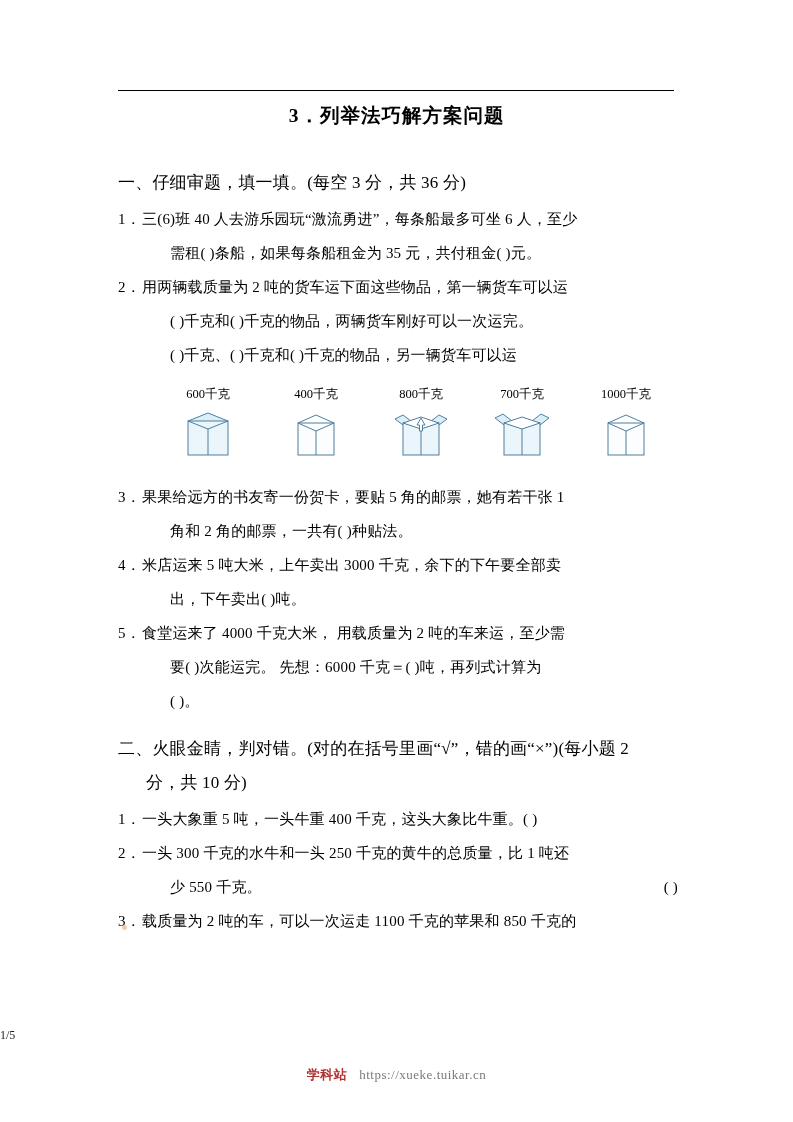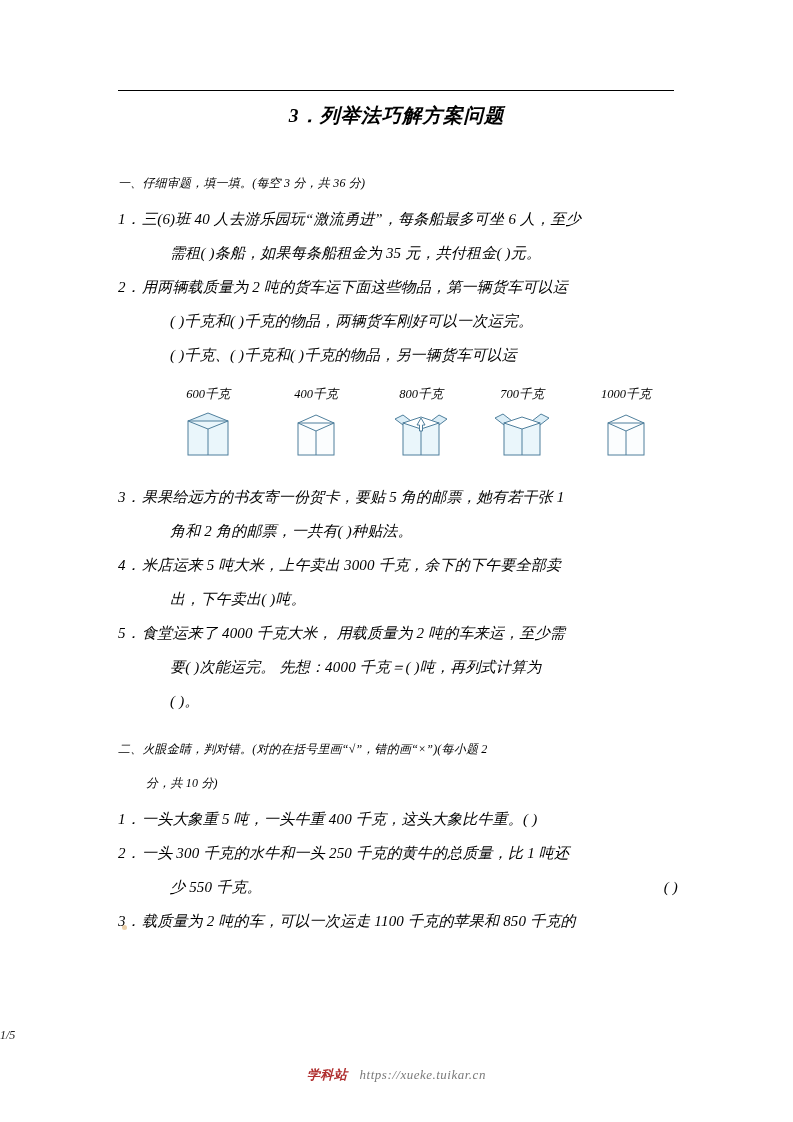--- a/index.html
+++ b/index.html
@@ -13,21 +13,20 @@
     position: relative;
     font-family: "Liberation Serif", "DejaVu Serif", serif;
     color: #000;
     overflow: hidden;
   }
   .page {
     position: absolute;
     left: 0; top: 0;
     width: 793px;
     height: 1122px;
-    font-style: italic;
   }
   .top-rule {
     position: absolute;
     left: 118px;
     top: 90px;
     width: 556px;
     height: 1px;
     background: #000;
   }
   .title {
@@ -41,21 +40,21 @@
     letter-spacing: 1px;
     font-family: "Liberation Serif", "DejaVu Serif", serif;
   }
   .content {
     position: absolute;
     left: 118px;
     top: 160px;
     width: 560px;
   }
   .sec-head {
-    font-size: 12px;
+    font-size: 17px;
     line-height: 34px;
     margin-top: 6px;
     margin-bottom: 2px;
     letter-spacing: 0.2px;
   }
   .q {
     font-size: 15px;
     line-height: 34px;
     display: flex;
     letter-spacing: 0.2px;
@@ -239,21 +238,21 @@
       <div class="body">
         <div>米店运来 5 吨大米，上午卖出 3000 千克，余下的下午要全部卖</div>
         <div style="padding-left:28px">出，下午卖出(        )吨。</div>
       </div>
     </div>
 
     <div class="q">
       <div class="num">5．</div>
       <div class="body">
         <div>食堂运来了 4000 千克大米， 用载质量为 2 吨的车来运，至少需</div>
-        <div style="padding-left:28px">要(        )次能运完。 先想：4000 千克＝(          )吨，再列式计算为</div>
+        <div style="padding-left:28px">要(        )次能运完。 先想：6000 千克＝(          )吨，再列式计算为</div>
         <div style="padding-left:28px">(                  )。</div>
       </div>
     </div>
 
     <div class="sec-head" style="margin-top:14px">
       <div>二、火眼金睛，判对错。(对的在括号里画“√”，错的画“×”)(每小题 2</div>
       <div style="padding-left:28px">分，共 10 分)</div>
     </div>
 
     <div class="q">

